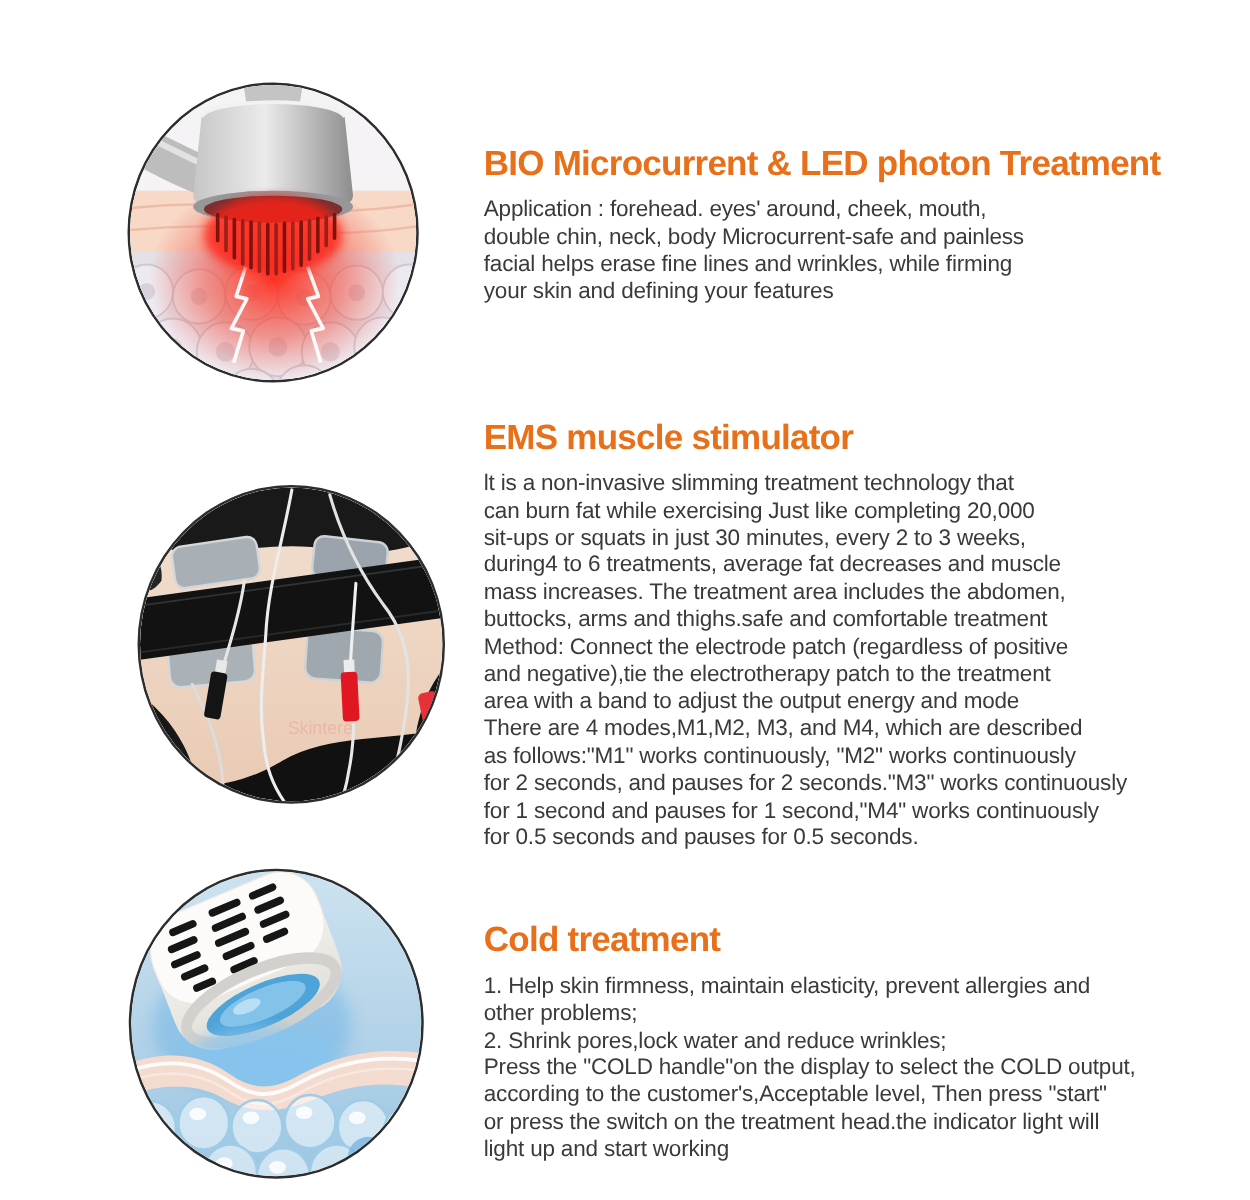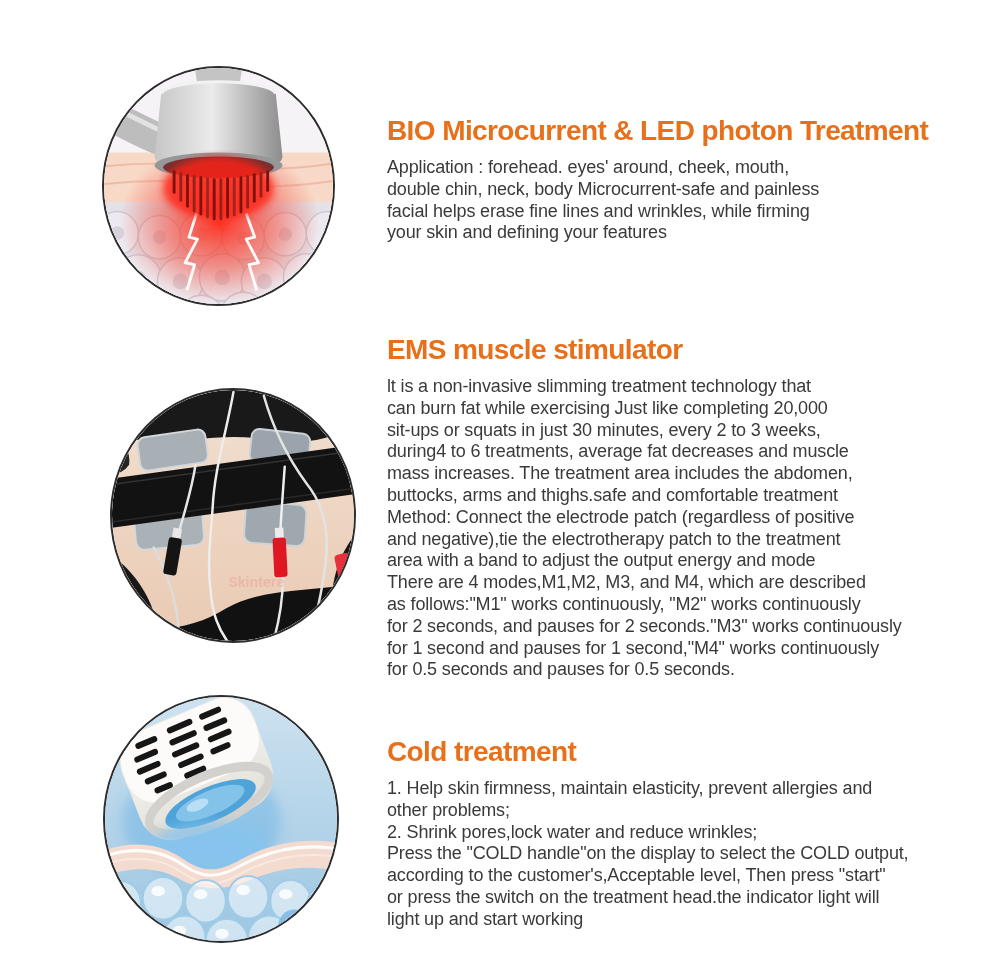--- a/index.html
+++ b/index.html
@@ -2,21 +2,21 @@
 <html><head>
 <meta charset="utf-8">
 <style>
   html,body{margin:0;padding:0;background:#ffffff;}
   .page{position:relative;width:1000px;height:960px;background:#ffffff;
         font-family:"Liberation Sans",sans-serif;overflow:hidden;}
   .photo{position:absolute;border-radius:50%;overflow:hidden;
          border:2px solid #2d2d2d;box-sizing:border-box;background:#fff;}
   .photo svg{display:block;width:100%;height:100%;}
   .photo1{left:102px;top:66px;width:233px;height:240px;}
-  .photo2{left:110px;top:388px;width:246px;height:255px;font-weight:bold;}
+  .photo2{left:110px;top:388px;width:246px;height:255px;}
   .photo3{left:103px;top:695px;width:236px;height:248px;}
   .sec{position:absolute;left:387px;width:660px;}
   .sec1{top:114px;}
   .sec2{top:333px;}
   .sec3{top:735px;}
   .sec h2{margin:0;font-size:28px;line-height:34px;font-weight:700;
           color:#e8701a;letter-spacing:-0.6px;}
   .sec p{margin:9px 0 0;font-size:18px;line-height:21.8px;color:#3a3a3a;
          letter-spacing:-0.15px;white-space:pre-line;}
 </style>

